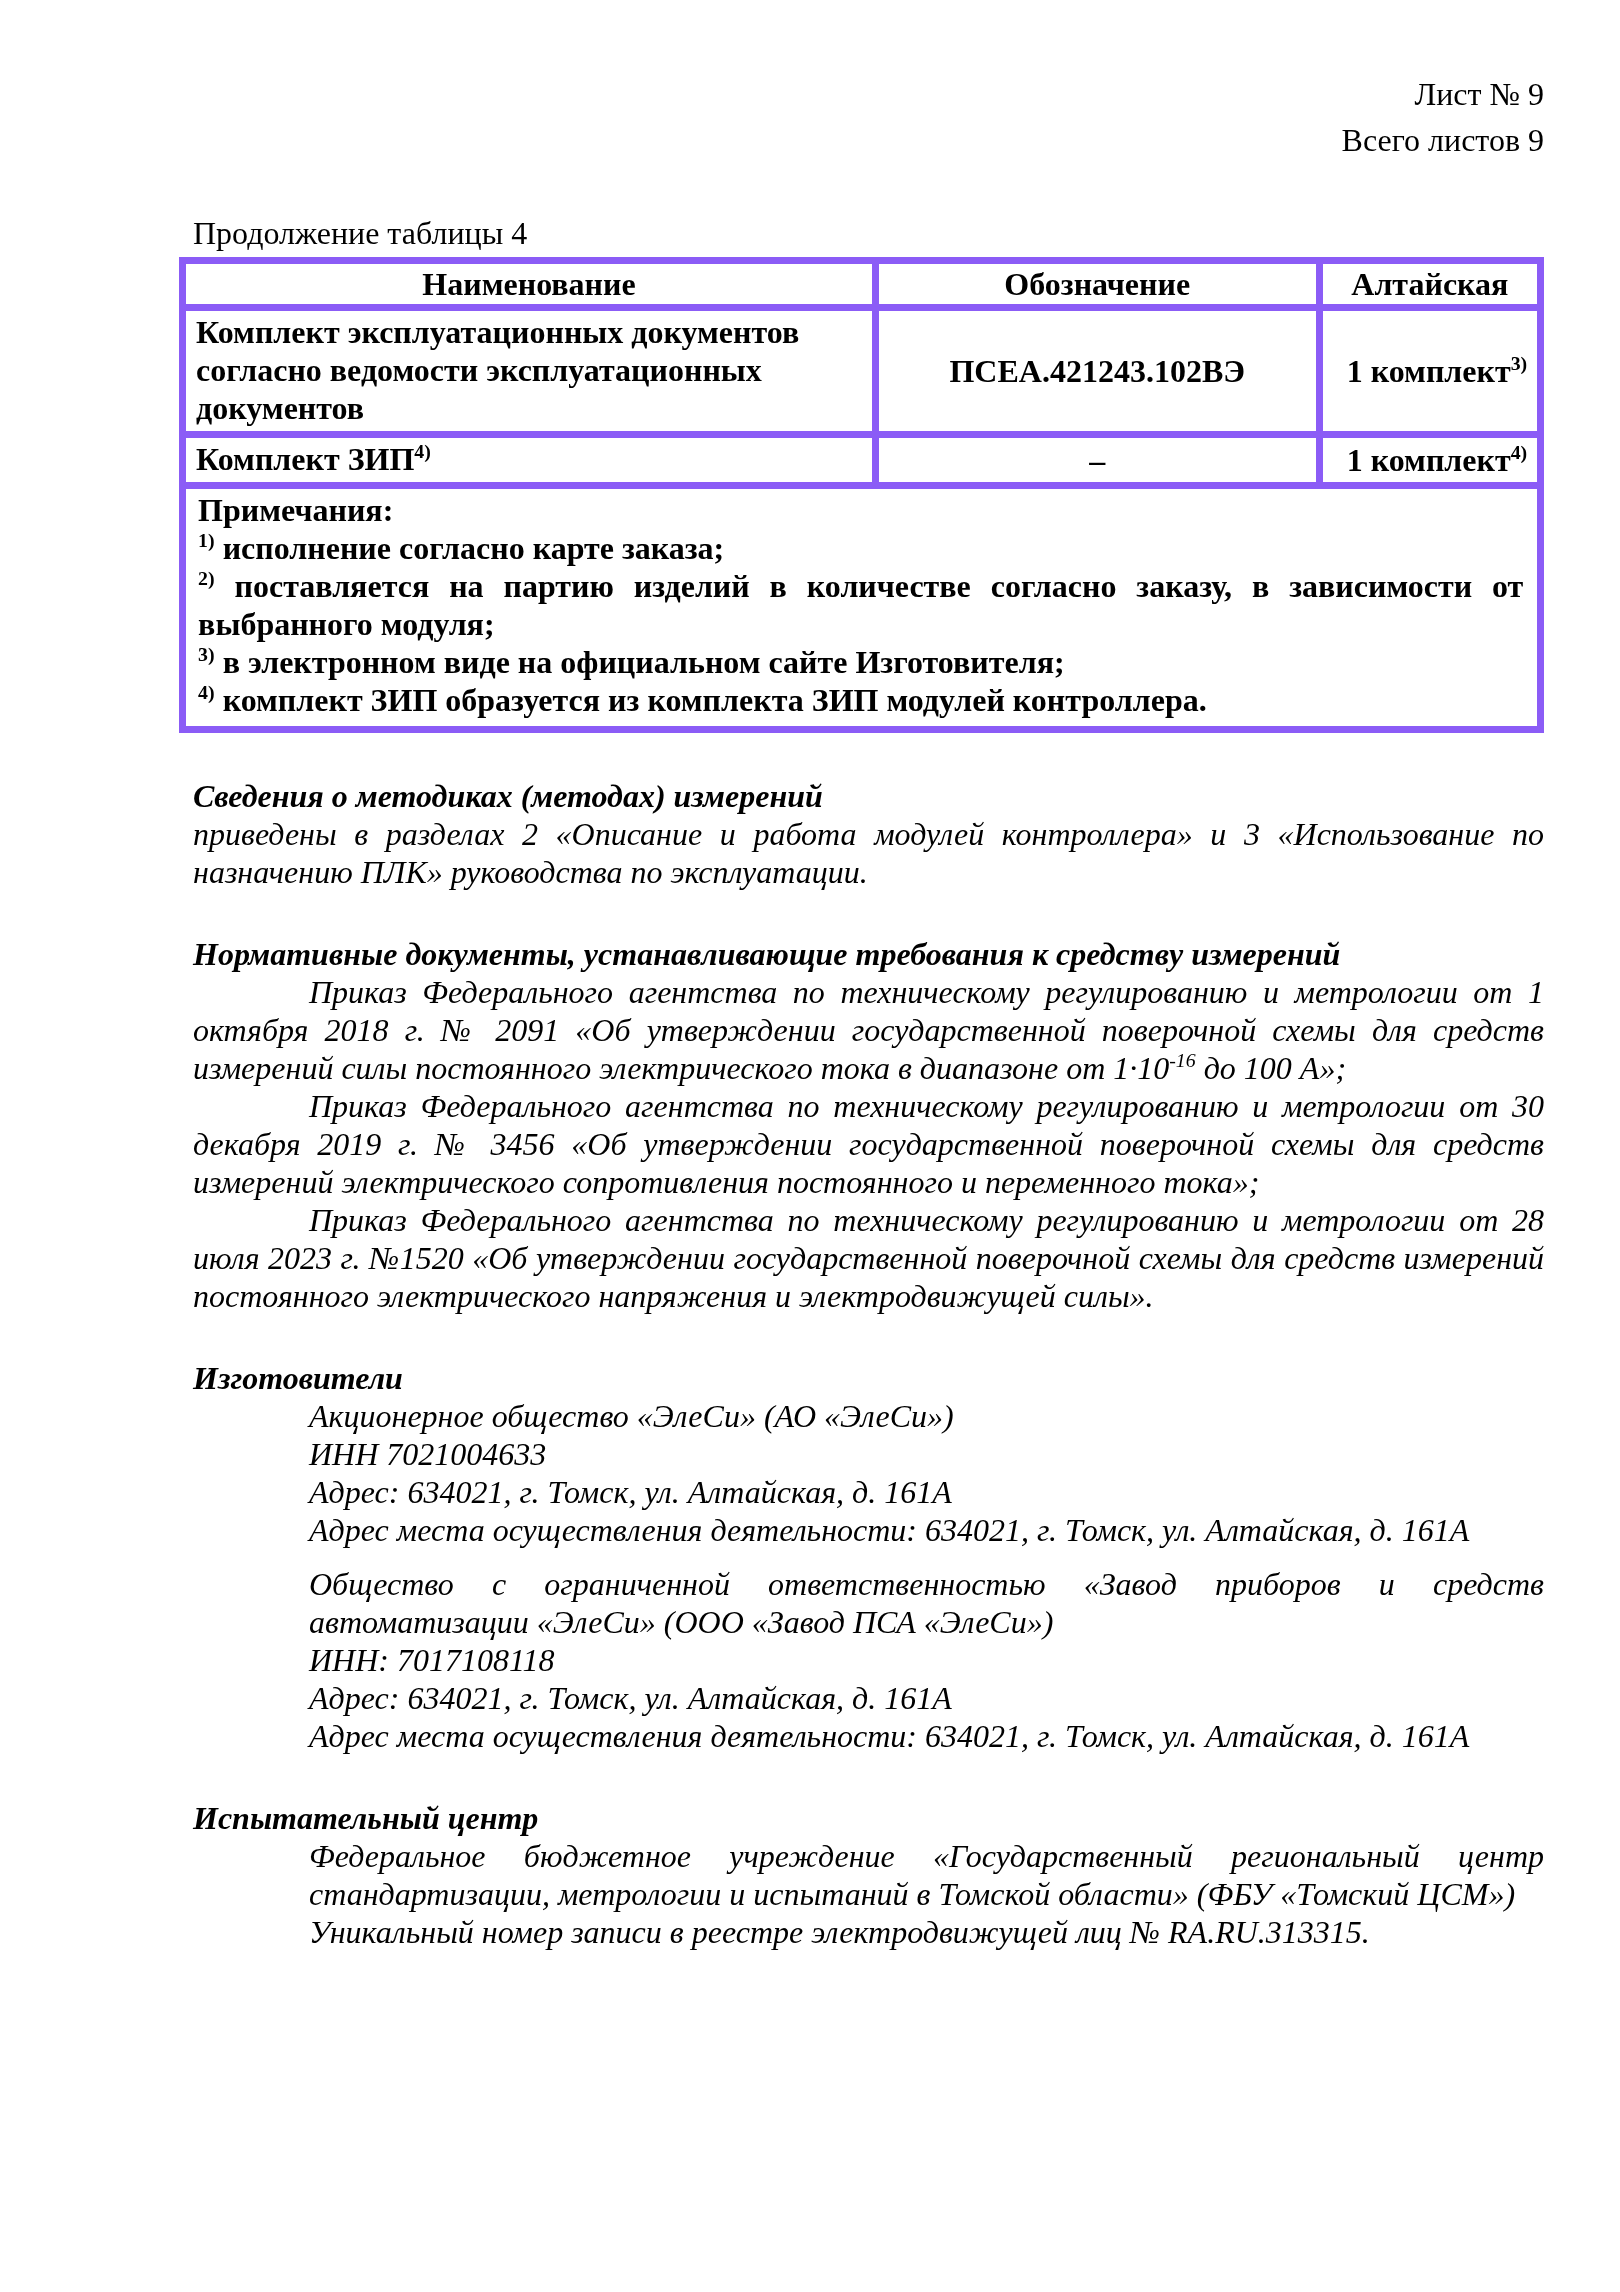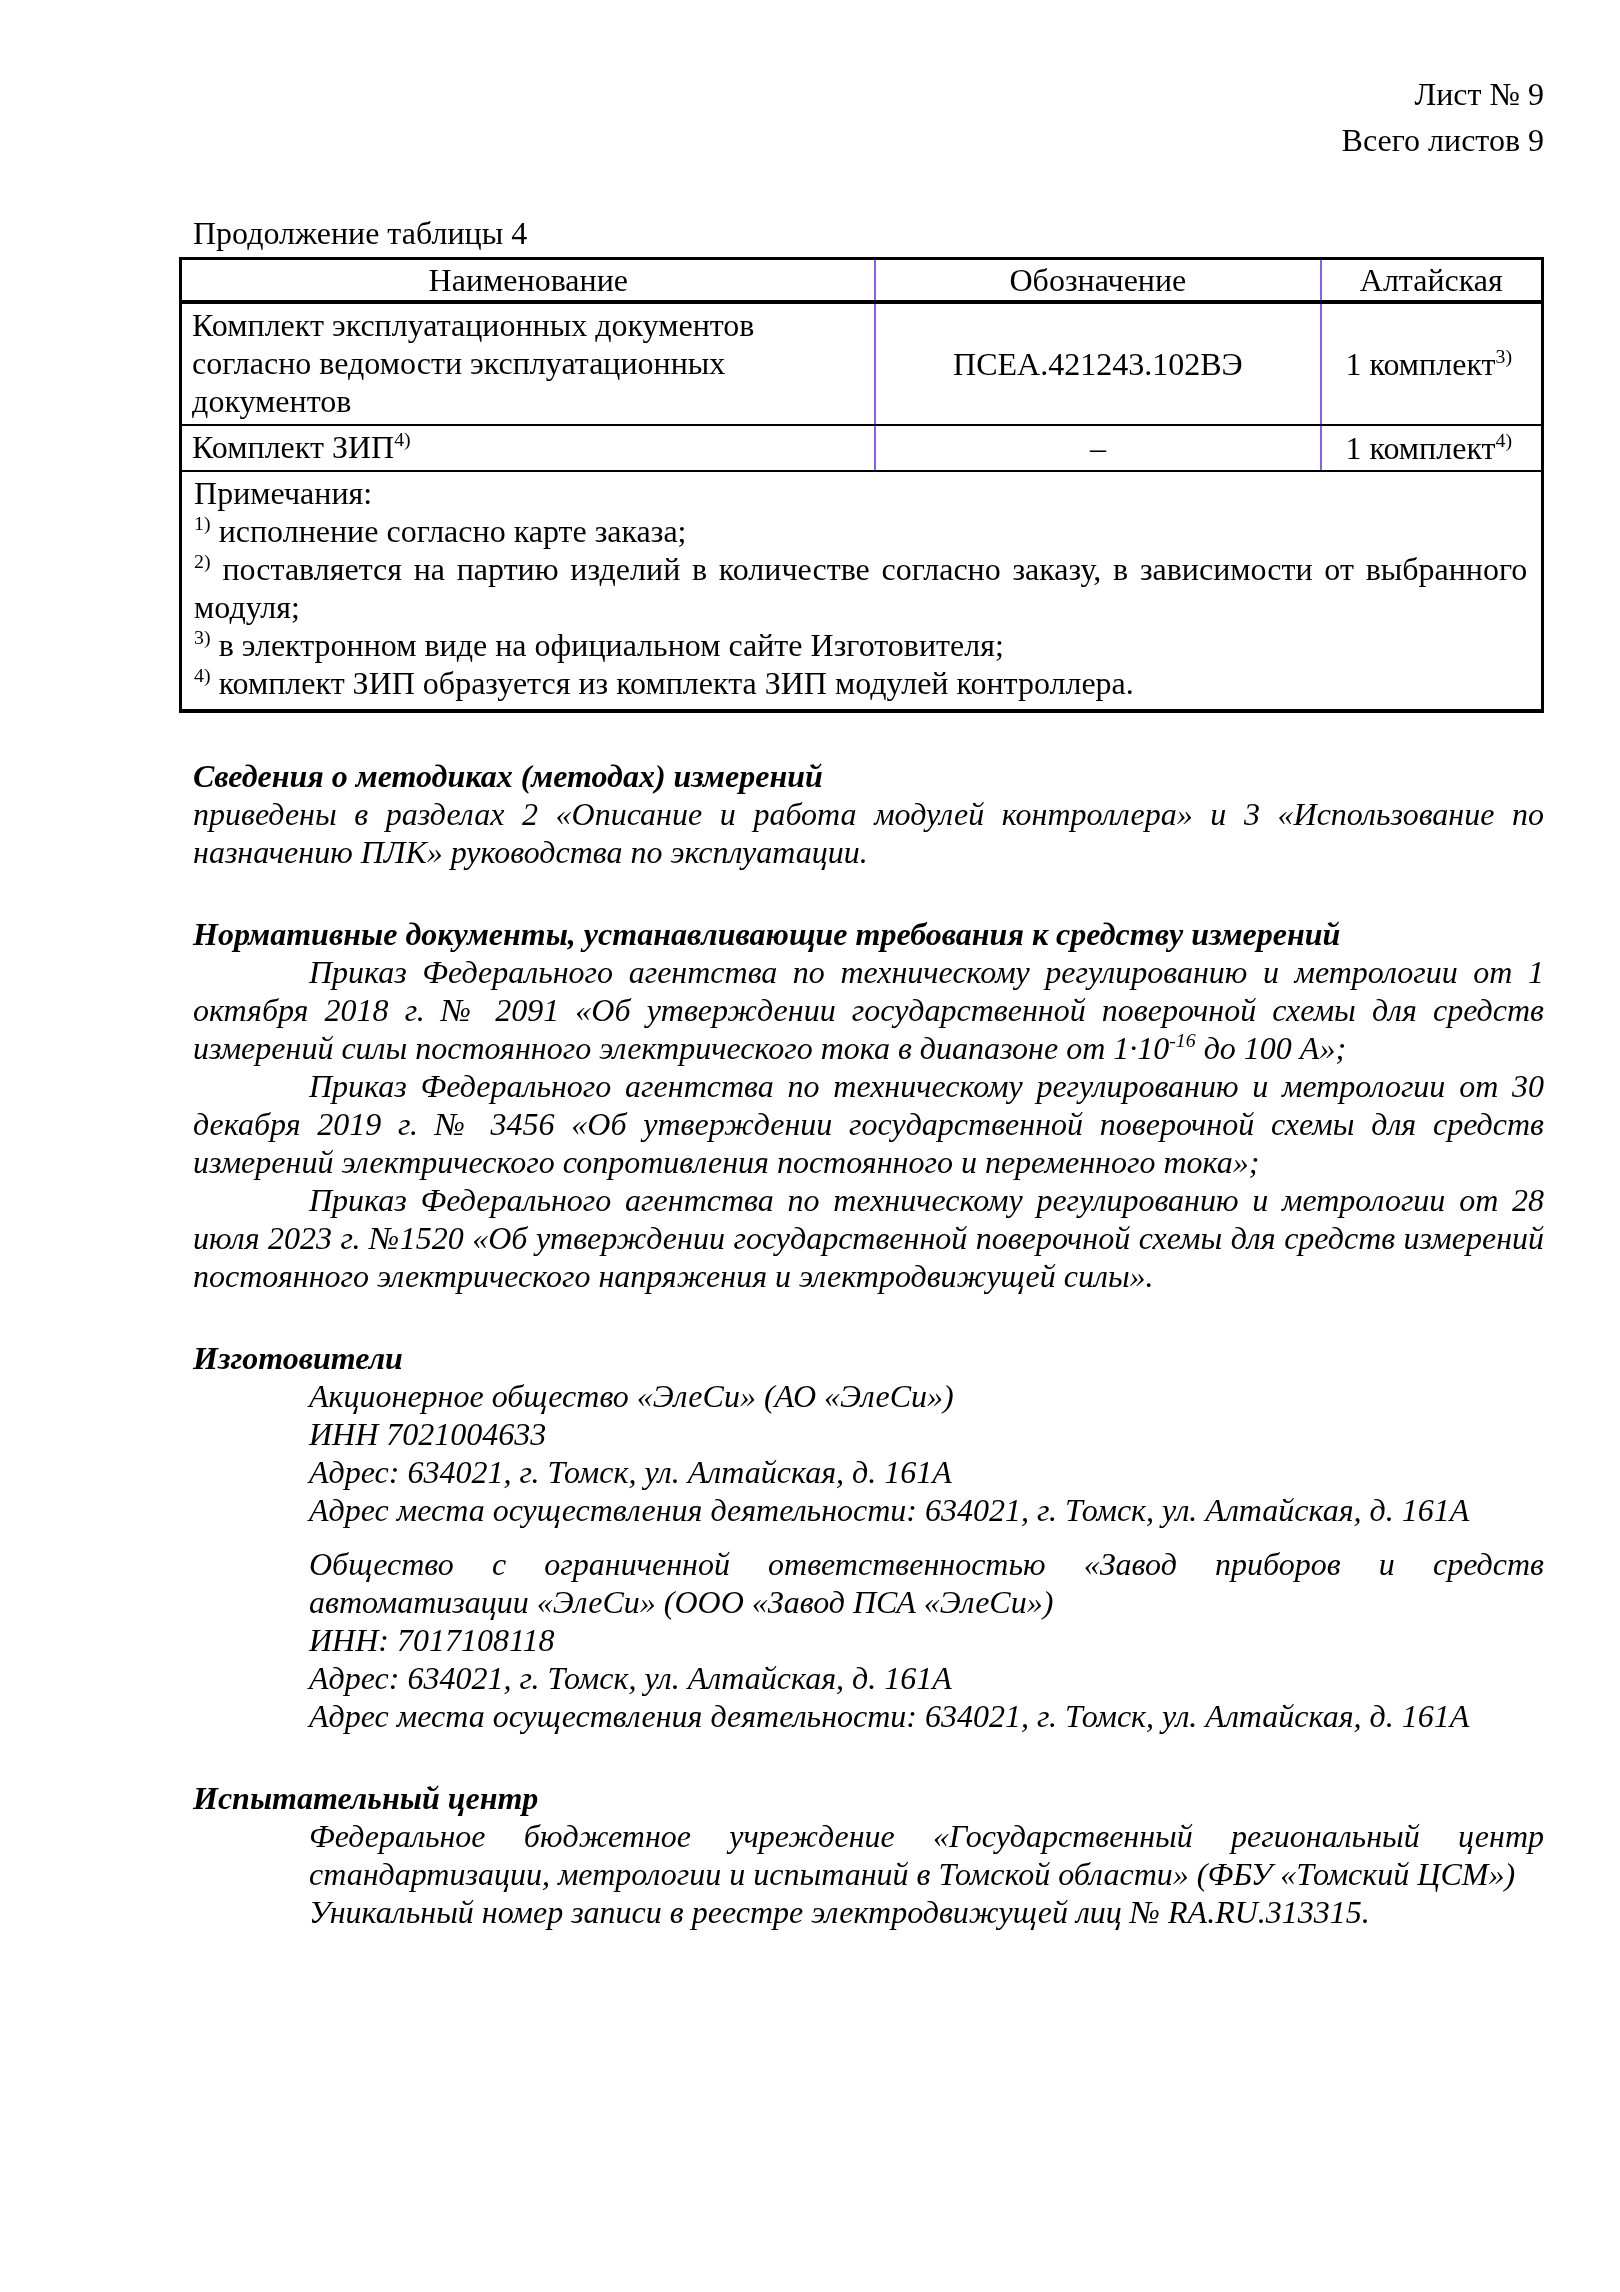--- a/index.html
+++ b/index.html
@@ -24,25 +24,25 @@
 
   table.doc-table {
     border-collapse: collapse;
     width: calc(100% + 13.7px);
     margin-left: -13.7px;
     margin-top: 4.9px;
     border: 3.9px solid #000;
     border-bottom: 4.9px solid #000;
   }
   .doc-table th, .doc-table td {
-    border: 2px solid #8b5cf6;
+    border: 7px solid #8b5cf6;
     padding: 0 9.8px;
     vertical-align: top;
     text-align: left;
-    font-weight: normal;
+    font-weight: bold;
   }
   .doc-table thead th {
     border-bottom: 4.9px solid #000;
     text-align: center;
     height: 41px;
     padding: 1px 7.8px;
   }
   .doc-table tr.item-row td { border-bottom: 2.9px solid #000; }
   .doc-table td.cell-name { padding: 2px 9.8px 3.9px 9.8px; }
   .doc-table td.cell-designation { text-align: center; vertical-align: middle; }

